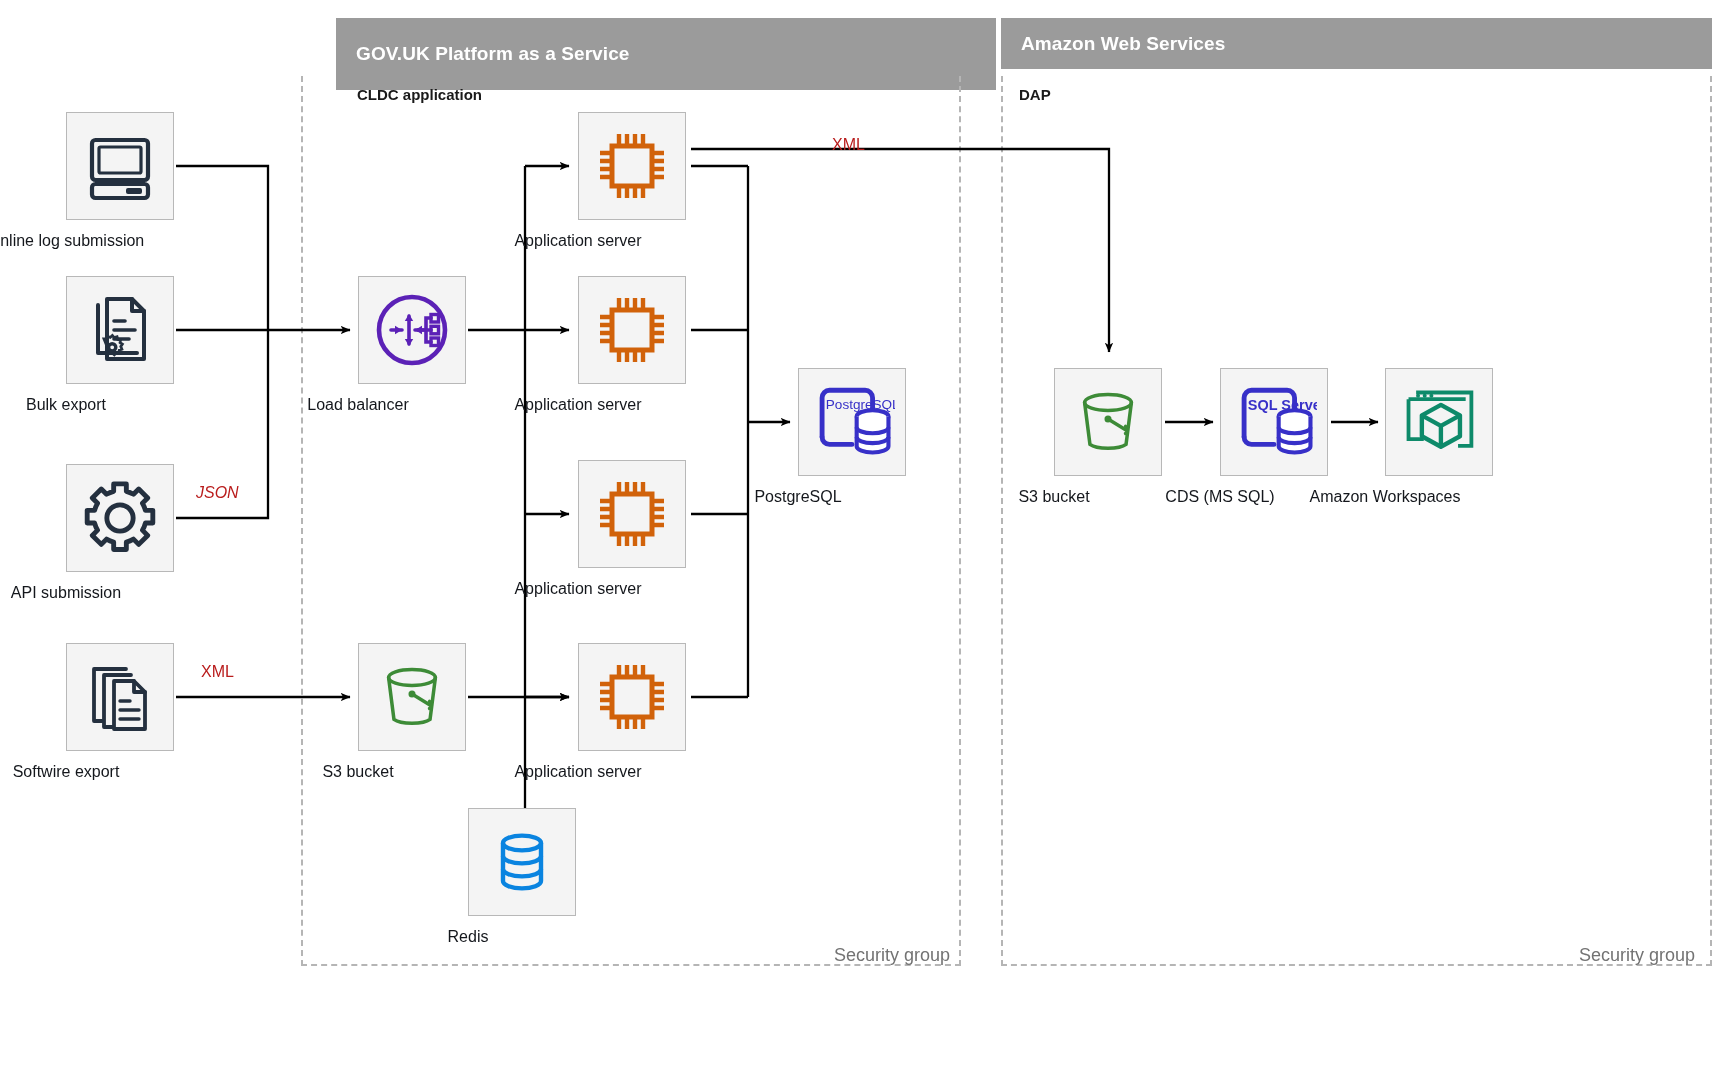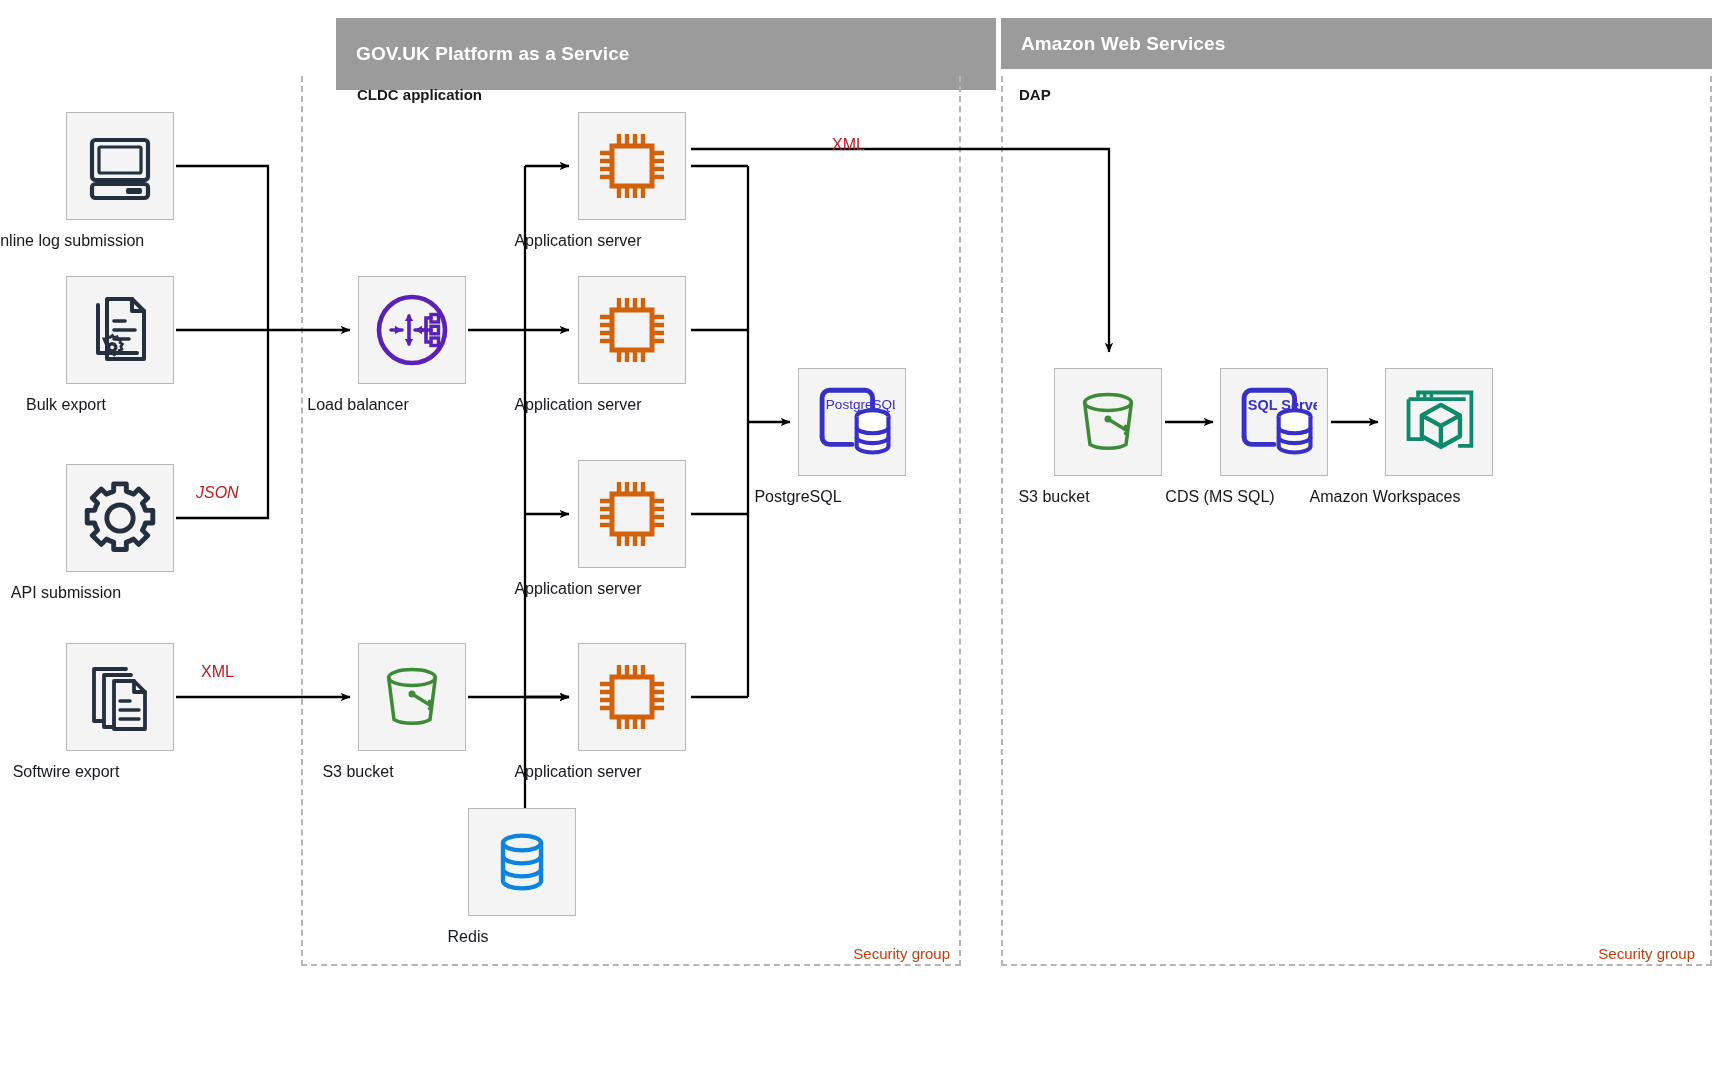--- a/index.html
+++ b/index.html
@@ -36,22 +36,22 @@
     pointer-events: none;
   }
   .zone-label {
     position: absolute;
     font-size: 15px;
     font-weight: bold;
     color: #1a1a1a;
   }
   .security-group-text {
     position: absolute;
-    font-size: 15px;
-    color: #c2410c;
+    font-size: 18px;
+    color: #737373;
     text-align: right;
   }
 
   
   .node {
     position: absolute;
   }
   .node .tile {
     position: absolute;
     left: 0; top: 0;

